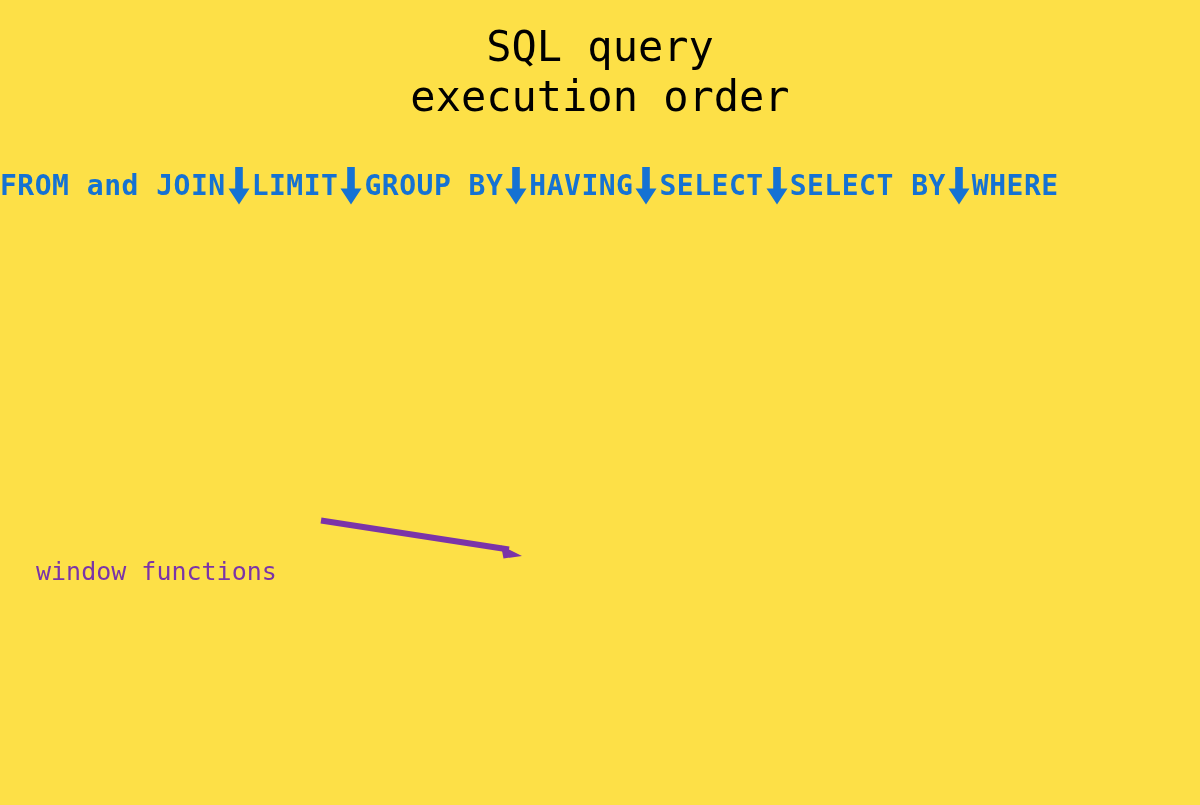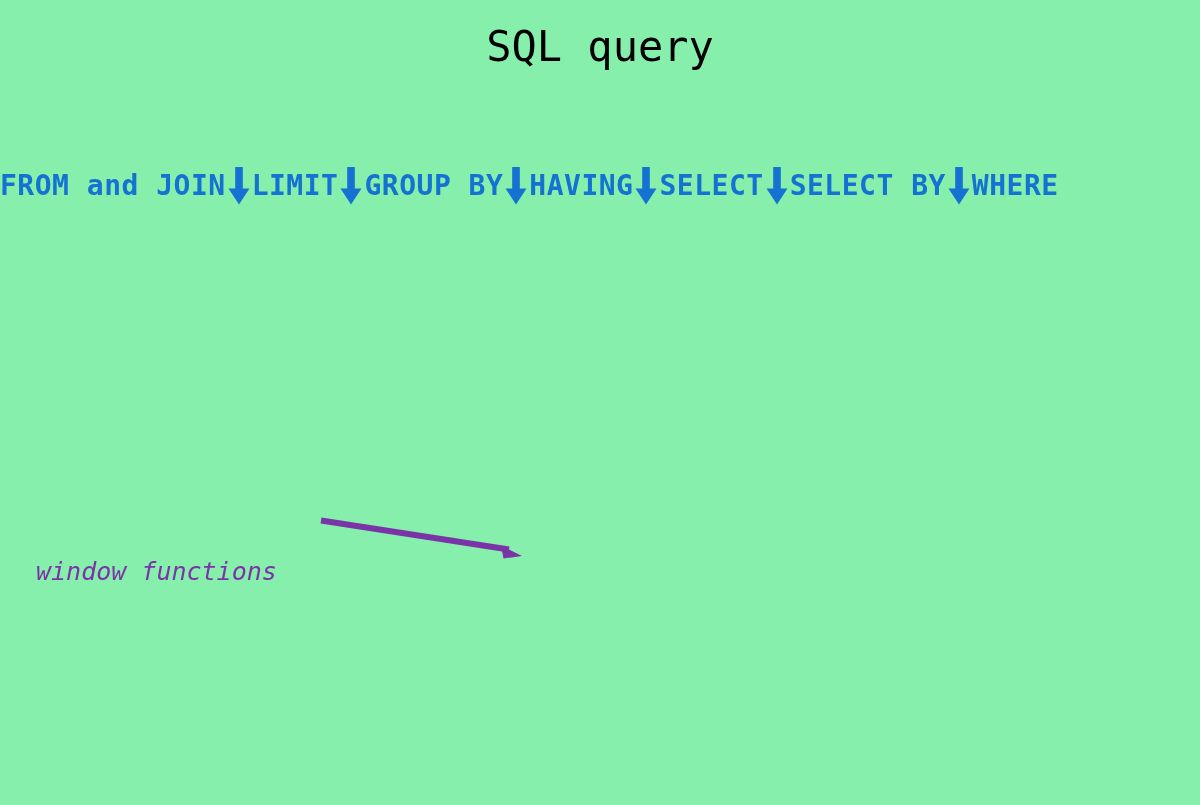--- a/index.html
+++ b/index.html
@@ -8,21 +8,21 @@
     padding: 0;
     background: #ffffff;
   }
   body {
     font-family: "DejaVu Sans Mono", monospace;
   }
   #canvas {
     position: relative;
     width: 1200px;
     height: 805px;
-    background: #86efac;
+    background: #fde047;
     overflow: hidden;
   }
 
   
   .title-block {
     position: absolute;
     left: 0;
     top: 22px;
     width: 1200px;
     text-align: center;
@@ -70,40 +70,40 @@
   .annotation {
     position: absolute;
     left: 36px;
     top: 482px;
     color: #7b34a8;
     font-family: "DejaVu Sans Mono", monospace;
     font-size: 25px;
     line-height: 36px;
     font-weight: 400;
     white-space: pre;
-    font-style: italic;
   }
   .annotation-line { display: block; }
 
   .annotation-arrow {
     position: absolute;
     left: 310px;
     top: 505px;
     width: 225px;
     height: 65px;
   }
   .annotation-arrow svg { display: block; }
 </style>
 </head>
 <body>
 
 <div id="canvas">
 
   <div class="title-block">
     <span class="title-line">SQL query</span>
+    <span class="title-line">execution order</span>
   </div>
 
   <div class="flow">
 
     <div class="flow-step">FROM and JOIN</div>
 
     <span class="flow-arrow">
       <svg width="26" height="38" viewBox="0 0 26 38" xmlns="http://www.w3.org/2000/svg">
         <path d="M9.2 0 H16.8 V21.5 H23.5 L13 37.5 L2.5 21.5 H9.2 Z" fill="#1572d3"></path>
       </svg>

